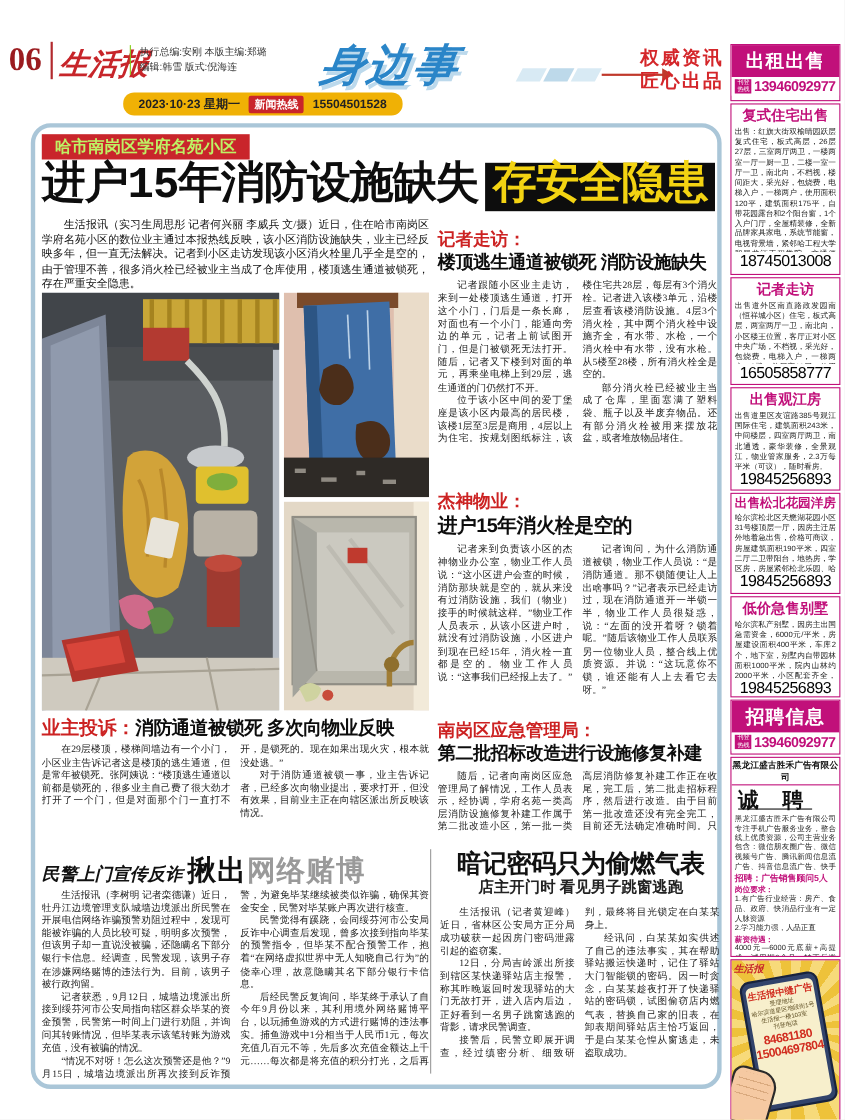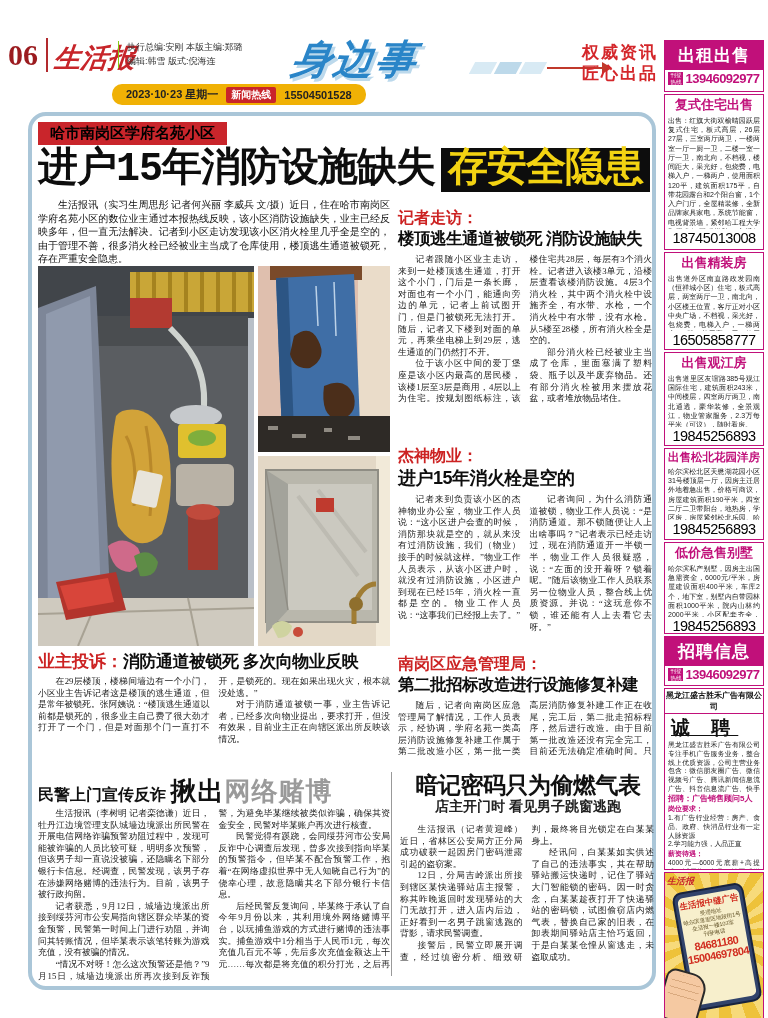--- a/index.html
+++ b/index.html
@@ -19,32 +19,32 @@
   .dash.l{background:#d8eaf4;}
   .arrow-line{width:56px;height:2px;background:#c0392b;position:relative;}
   .arrow-line:after{content:"";position:absolute;right:-9px;top:-5px;border-left:10px solid #c0392b;
       border-top:6px solid transparent;border-bottom:6px solid transparent;}
   .datebar{background:#f0b105;border-radius:10px;display:flex;align-items:center;gap:8px;
       padding:0 14px;height:21px;font-weight:700;font-size:11px;color:#222;}
   .datebar .hotbox{background:#c9252b;color:#fff;font-size:10px;padding:1px 5px;border-radius:2px;}
   
   .main-frame{position:absolute;left:28px;top:112px;width:628px;height:878px;
       border:4px solid #aac6d8;border-radius:18px;box-sizing:border-box;}
-  .kicker{background:#c9252b;color:#000000;font-weight:700;font-size:15px;padding:2px 12px;display:inline-block;}
+  .kicker{background:#c9252b;color:#bef264;font-weight:700;font-size:15px;padding:2px 12px;display:inline-block;}
   .headline{font:900 40px/1.1 "Liberation Sans",sans-serif;letter-spacing:-1px;white-space:nowrap;color:#0d0d0d;}
   .hl-chip{display:inline-block;background:#0d0d0d;color:#f3d312;padding:0 7px;margin-left:6px;}
   .lede{font-family:"Liberation Serif",serif;font-size:10px;line-height:1.35;text-align:justify;overflow:hidden;}
   .lede p{margin:0;text-indent:2em;}
   .sec-label{color:#cc2222;font-weight:900;font-size:16px;}
   .sec-title{font-weight:900;font-size:16.5px;color:#0d0d0d;letter-spacing:-0.5px;}
   .body-txt{font-family:"Liberation Serif",serif;font-size:8.8px;line-height:1.32;text-align:justify;
       column-count:2;column-gap:9px;overflow:hidden;color:#1a1a1a;}
   .body-txt p{margin:0;text-indent:2em;}
   .inline-head .sec-label,.inline-head .sec-title{font-size:17px;}
-  .fraud-kicker{font-weight:700;font-size:16px;color:#111;}
+  .fraud-kicker{font-weight:700;font-size:16px;color:#111;font-style:italic;}
   .fraud-big{font:900 26px "Liberation Sans",sans-serif;letter-spacing:1px;}
   .fraud-grey{color:#9a9a9a;}
   .gas-head{font:900 23px "Liberation Sans",sans-serif;text-align:center;letter-spacing:-0.5px;}
   .gas-sub{font-weight:700;font-size:14px;text-align:center;color:#222;}
   .vrule{width:1px;background:#999;}
   
   .photo{display:block;}
   
   .sidebar{position:absolute;left:664px;top:40px;width:100px;}
   .ad{border:1.5px solid #c1107a;margin-bottom:2px;background:#fff;overflow:hidden;box-sizing:border-box;}
@@ -261,21 +261,21 @@
       </div>
     </div>
 
     <div class="ad" style="height:156px;">
       <div class="ad-title">复式住宅出售</div>
       <div class="ad-body" style="height:112px;">出售：红旗大街双榆晴园跃层复式住宅，板式高层，26层27层，三室两厅两卫，一楼两室一厅一厨一卫，二楼一室一厅一卫，南北向，不档视，楼间距大，采光好，包烧费，电梯入户，一梯两户，使用面积120平，建筑面积175平，自带花园露台和2个阳台窗，1个入户门厅，全屋精装修，全新品牌家具家电，系统节能窗，电视背景墙，紧邻哈工程大学和黑龙江工程学院，交通便利，楼边46路1号线，9号线。</div>
       <div class="ad-phone">18745013008</div>
     </div>
 
     <div class="ad" style="height:98px;">
-      <div class="ad-title">出售精装房</div>
+      <div class="ad-title">记者走访</div>
       <div class="ad-body" style="height:56px;">出售道外区南直路政发园南（恒祥城小区）住宅，板式高层，两室两厅一卫，南北向，小区楼王位置，客厅正对小区中央广场，不档视，采光好，包烧费，电梯入户，一梯两户，2楼，总层高19层，使用面积81平米，建筑面积115平米，精装修，拎包即住，带入户门厅，送部分品牌家具家电，小区物业管理好，园林绿化好，交通便利，购物方便，临近地铁1号线，太平公园。</div>
       <div class="ad-phone">16505858777</div>
     </div>
 
     <div class="ad" style="height:94px;">
       <div class="ad-title">出售观江房</div>
       <div class="ad-body" style="height:52px;">出售道里区友谊路385号观江国际住宅，建筑面积243米，中间楼层，四室两厅两卫，南北通透，豪华装修，全景观江，物业管家服务，2.3万每平米（可议），随时看房。</div>
       <div class="ad-phone">19845256893</div>
     </div>
 

